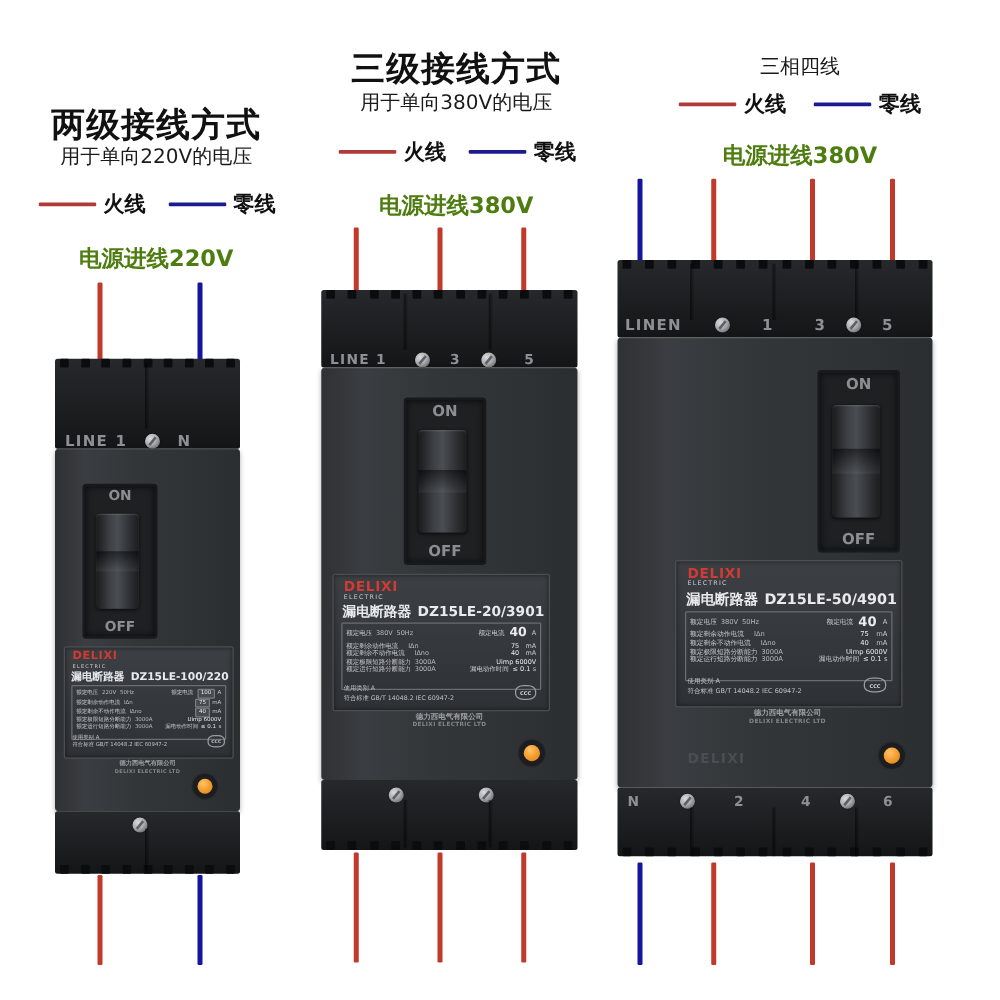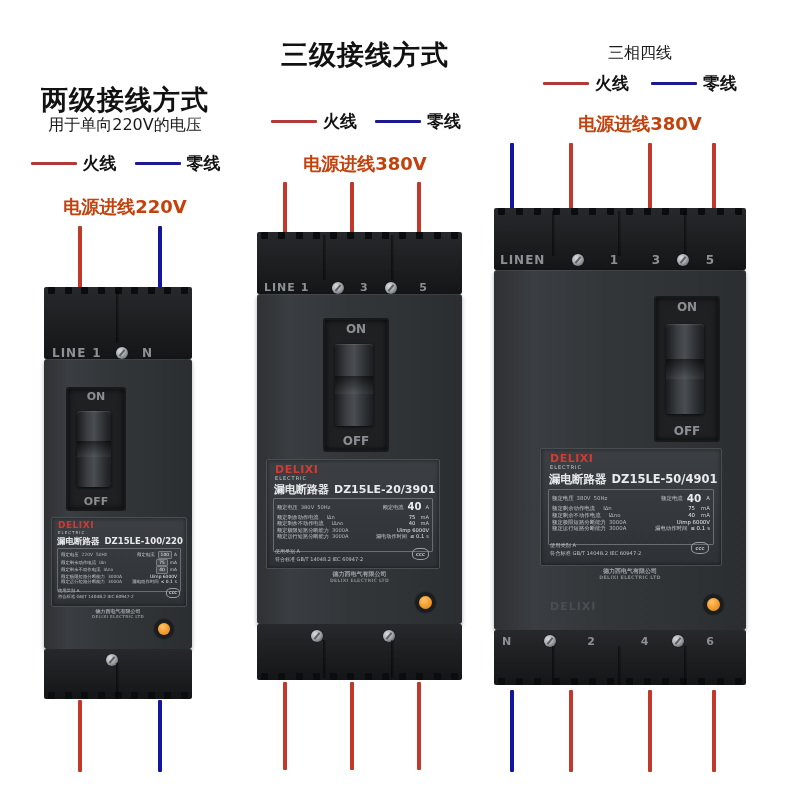--- a/index.html
+++ b/index.html
@@ -22,21 +22,21 @@
     white-space:nowrap;
     letter-spacing:1px;
     text-align:center;
   }
   .panel-sub{
     color:#1a1a1a;
     white-space:nowrap;
     text-align:center;
   }
   .src-label{
-    color:#c2410c;
+    color:#4d7c0f;
     font-weight:bold;
     white-space:nowrap;
     text-align:center;
   }
 
   
   .legend{display:flex;align-items:center;gap:6px;white-space:nowrap;}
   .legend .swatch{display:block;height:3px;width:46px;border-radius:1px;}
   .legend .sw-live{background:#b03a3a;}
   .legend .sw-neutral{background:#1b1b8f;}
@@ -314,20 +314,21 @@
       </div>
     </div>
 
     <div class="wire live" style="left:78px;top:700px;height:72px;"></div>
     <div class="wire neutral" style="left:158px;top:700px;height:72px;"></div>
   </div>
 
   <div class="abs" style="left:245px;top:0;width:240px;height:800px;">
 
     <div class="panel-title abs" style="left:0;width:240px;top:37px;font-size:27px;">三级接线方式</div>
+    <div class="panel-sub abs" style="left:0;width:240px;top:72px;font-size:16px;">用于单向380V的电压</div>
 
     <div class="abs" style="left:10px;top:110px;width:222px;display:flex;justify-content:center;gap:18px;">
       <div class="legend">
         <span class="swatch sw-live"></span>
         <span class="lg-text" style="font-size:17px;">火线</span>
       </div>
       <div class="legend">
         <span class="swatch sw-neutral"></span>
         <span class="lg-text" style="font-size:17px;">零线</span>
       </div>

